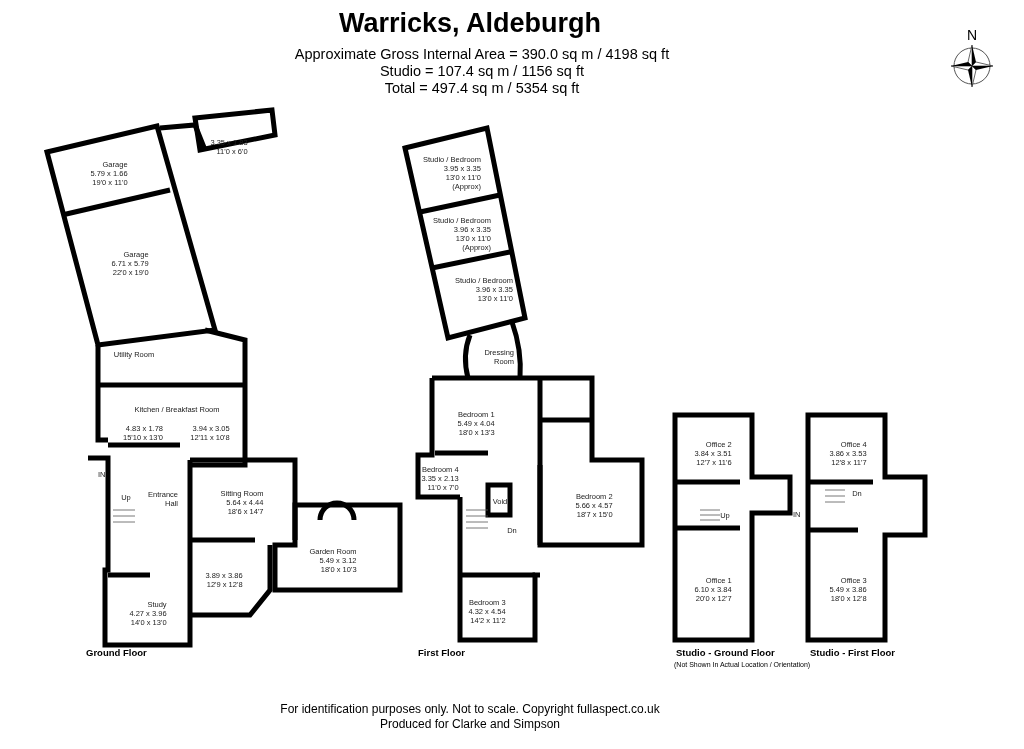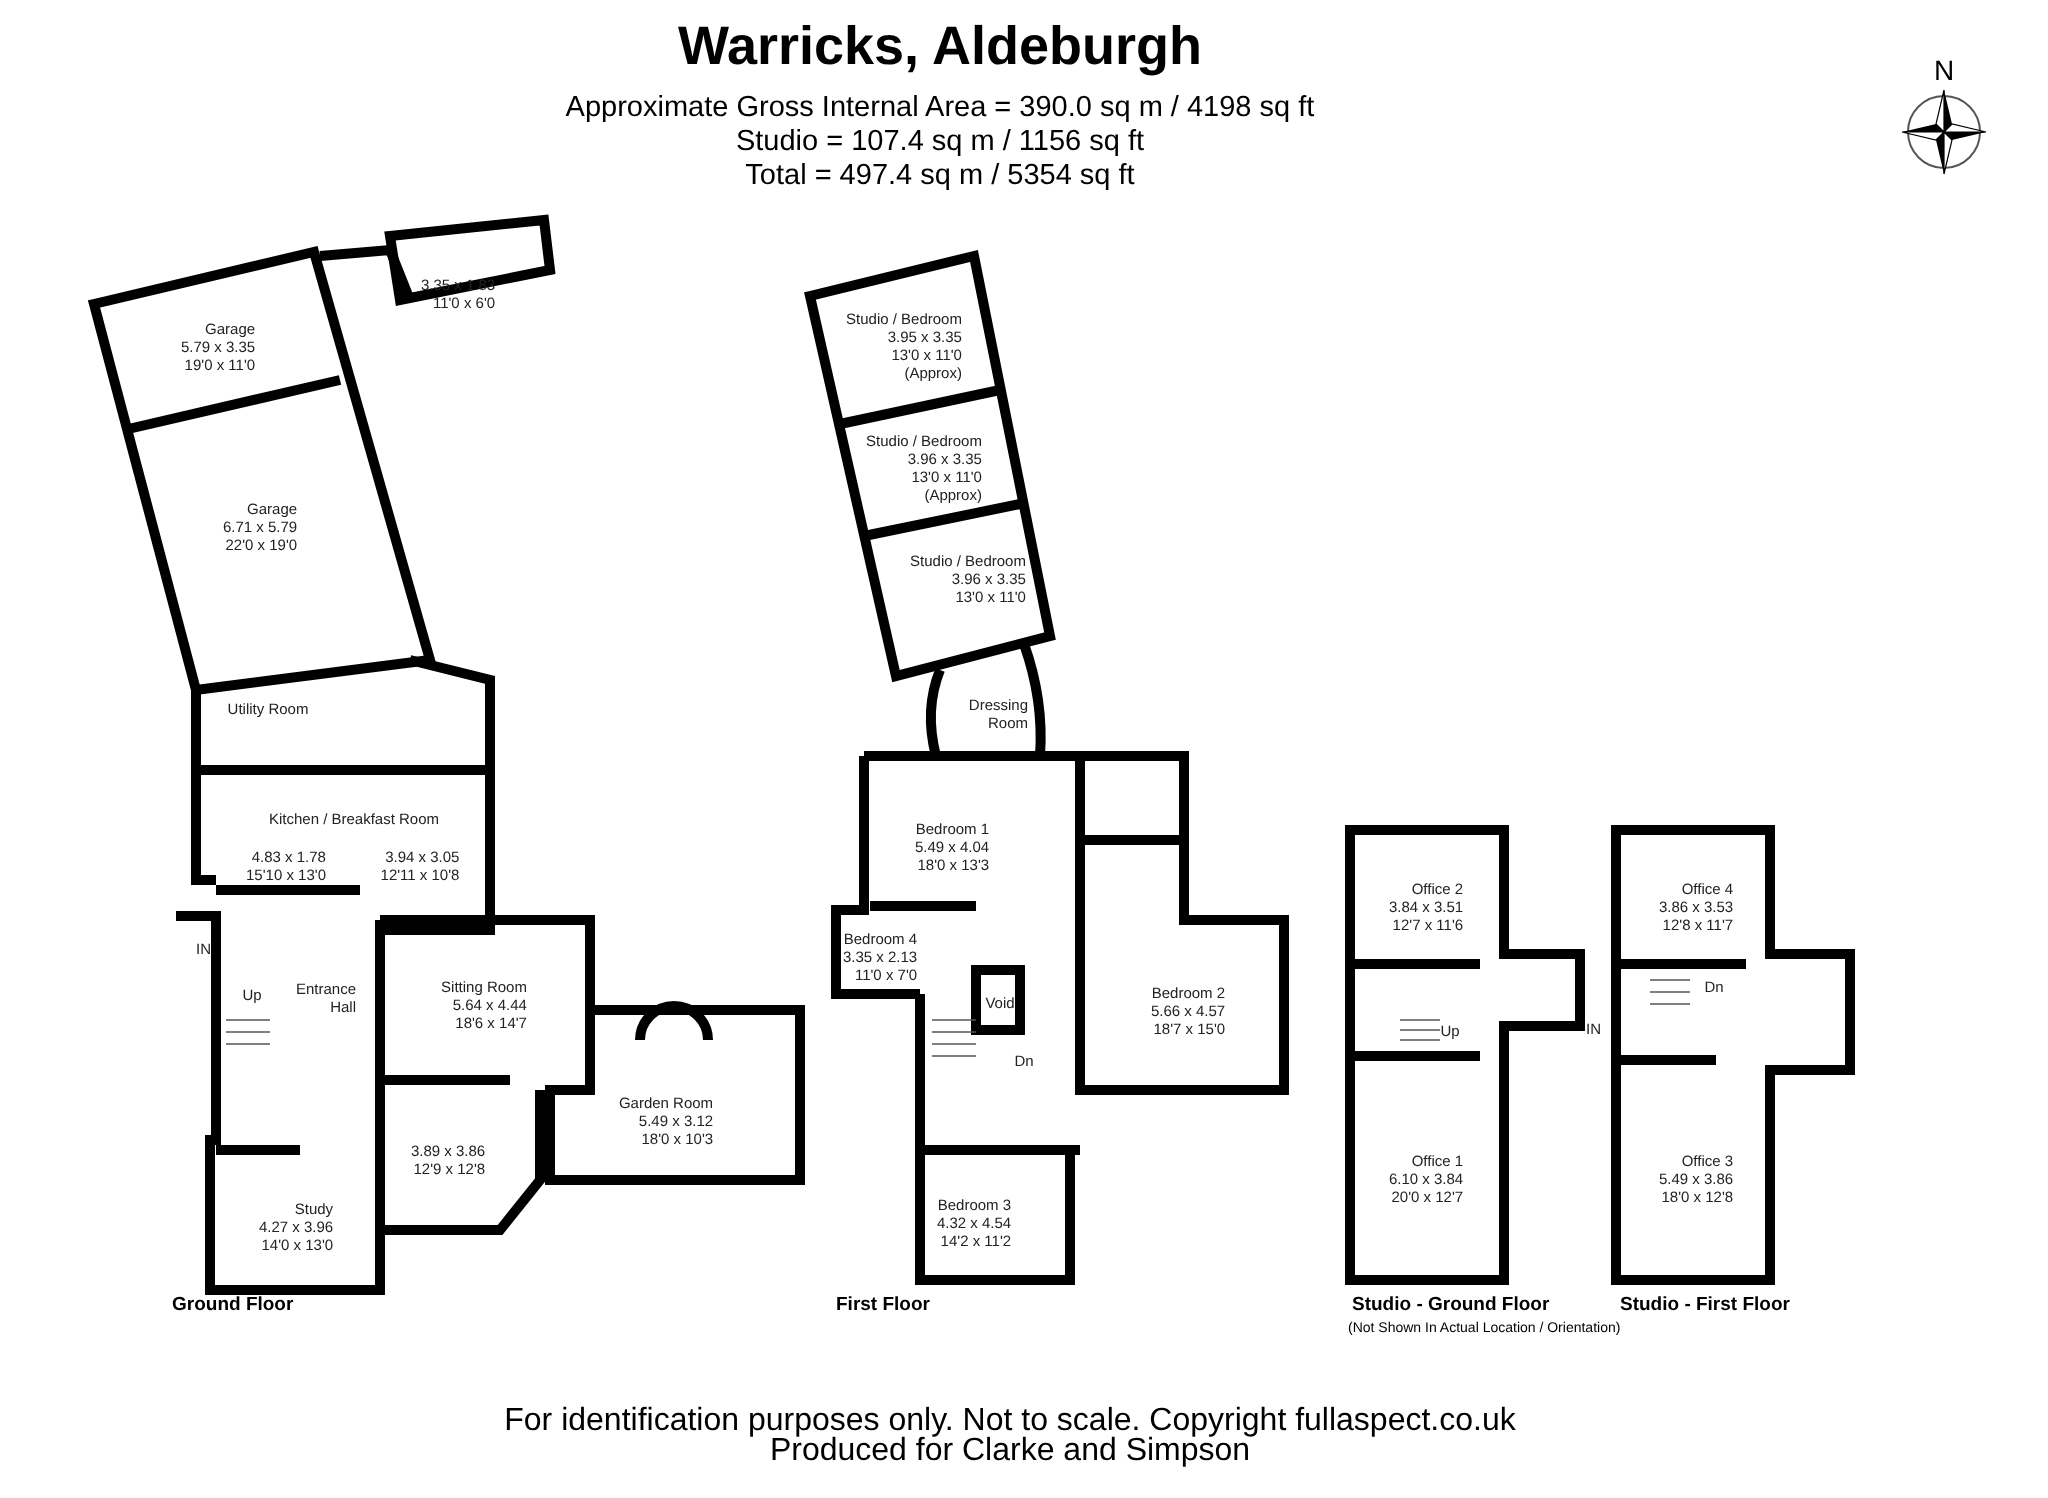--- a/index.html
+++ b/index.html
@@ -1,21 +1,21 @@
 <!DOCTYPE html>
 <html><head>
 <meta charset="utf-8">
 <style>
   html,body{margin:0;padding:0;background:#fff;}
   body{width:1024px;height:749px;position:relative;overflow:hidden;font-family:"Liberation Sans",sans-serif;color:#000;}
   .hdr{position:absolute;left:0;width:940px;text-align:center;}
   .title{top:8px;font-size:27px;font-weight:bold;}
-  .sub{font-size:14.5px;}
+  .sub{font-size:14.5px;padding-left:12px;}
   .s1{top:46px}.s2{top:63px}.s3{top:80px}
-  .foot{font-size:16px;margin-left:35px;}
+  .foot{font-size:12px;}
   .f1{top:702px}.f2{top:717px}
   svg.plan{position:absolute;left:0;top:0;}
   .rl{position:absolute;text-align:right;font-size:7.5px;line-height:9px;color:#222;white-space:pre-line;transform:translateX(-50%);}
   .flabel{position:absolute;font-size:9.5px;font-weight:bold;}
   .note{position:absolute;font-size:7px;line-height:9px;text-align:center;}
   .compass{position:absolute;left:950px;top:28px;width:50px;height:70px;}
 </style>
 </head>
 <body>
 
@@ -100,21 +100,21 @@
       <line x1="466" y1="528" x2="488" y2="528"></line>
     <line x1="700" y1="510" x2="720" y2="510"></line>
       <line x1="700" y1="515" x2="720" y2="515"></line>
       <line x1="700" y1="520" x2="720" y2="520"></line>
     <line x1="825" y1="490" x2="845" y2="490"></line>
       <line x1="825" y1="496" x2="845" y2="496"></line>
       <line x1="825" y1="502" x2="845" y2="502"></line>
   </g>
 </svg>
 
-<div class="rl" style="left:109px;top:160px"><span>Garage</span><br><span>5.79 x 3.35</span><br><span>19'0 x 11'0</span></div>
+<div class="rl" style="left:109px;top:160px"><span>Garage</span><br><span>5.79 x 1.66</span><br><span>19'0 x 11'0</span></div>
 <div class="rl" style="left:130px;top:250px"><span>Garage</span><br><span>6.71 x 5.79</span><br><span>22'0 x 19'0</span></div>
 <div class="rl" style="left:229px;top:138px"><span>3.35 x 1.83</span><br><span>11'0 x 6'0</span></div>
 <div class="rl" style="left:134px;top:350px">Utility Room</div>
 <div class="rl" style="left:177px;top:405px">Kitchen / Breakfast Room</div>
 <div class="rl" style="left:143px;top:424px"><span>4.83 x 1.78</span><br><span>15'10 x 13'0</span></div>
 <div class="rl" style="left:210px;top:424px"><span>3.94 x 3.05</span><br><span>12'11 x 10'8</span></div>
 <div class="rl" style="left:98px;top:470px;transform:none">IN</div>
 <div class="rl" style="left:126px;top:493px">Up</div>
 <div class="rl" style="left:158px;top:490px;width:40px">Entrance Hall</div>
 <div class="rl" style="left:242px;top:489px"><span>Sitting Room</span><br><span>5.64 x 4.44</span><br><span>18'6 x 14'7</span></div>

